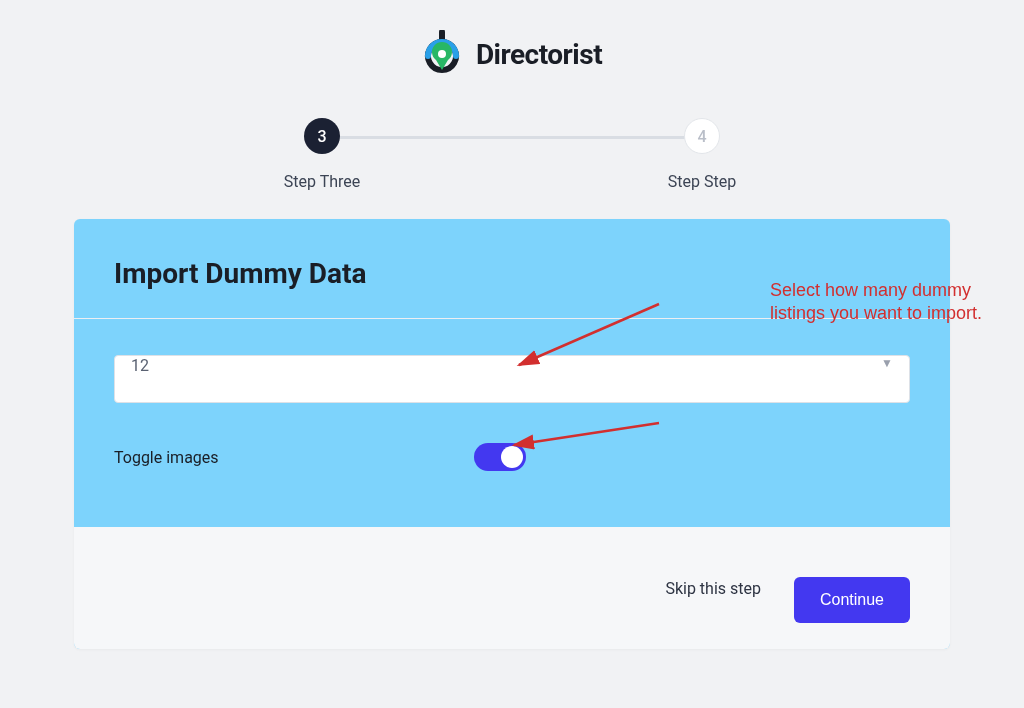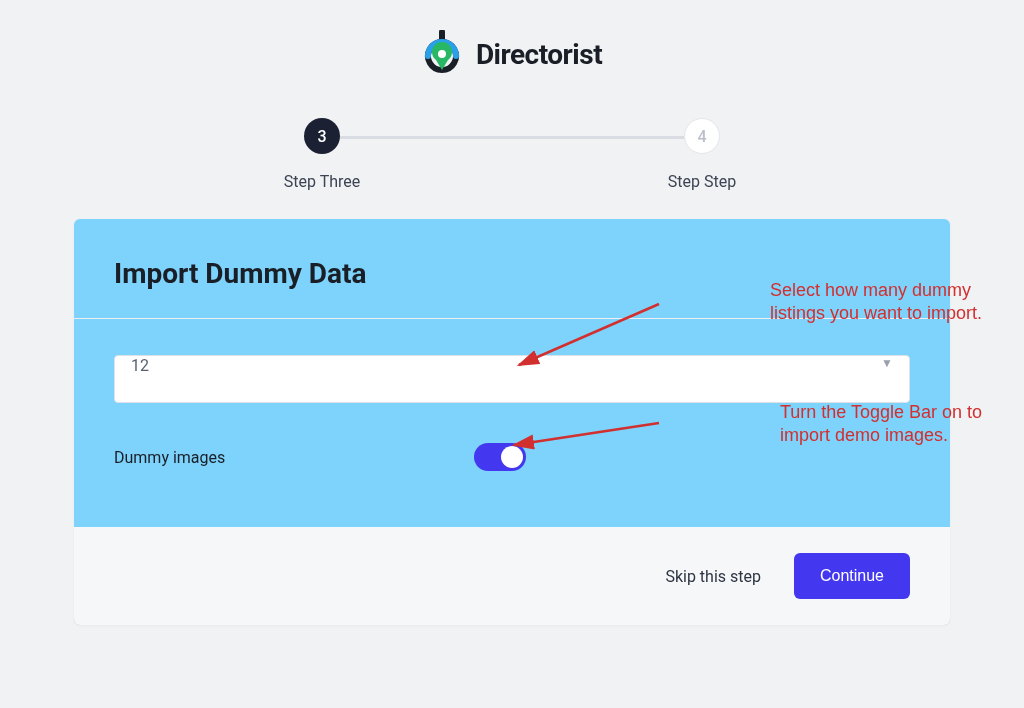--- a/index.html
+++ b/index.html
@@ -173,20 +173,21 @@
     cursor: pointer;
   }
   .continue-btn {
     background: #4338f0;
     color: #fff;
     border: none;
     border-radius: 6px;
     padding: 14px 26px;
     font-size: 16px;
     cursor: pointer;
+    margin-top: 24px;
   }
 
   
   .annotation {
     position: absolute;
     color: #d22f2f;
     font-size: 18px;
     line-height: 1.3;
     font-family: "Segoe UI", Arial, sans-serif;
     z-index: 5;
@@ -242,32 +243,31 @@
       <line x1="155" y1="5" x2="15" y2="66" stroke="#d22f2f" stroke-width="2.5" marker-end="url(#ah1)"></line>
     </svg>
 
     <div class="form-row">
       <div class="select">
         <span>12</span>
         <span class="select-caret">▼</span>
       </div>
     </div>
 
-    <div class="annotation" style="top:82px; right:-50px; width:220px;">Turn the Toggle Bar on to import demo images.</div>
     <svg class="arrow-svg" style="top:96px; left:430px;" width="170" height="40" viewBox="0 0 170 40">
       <defs>
           <marker id="ah2" markerWidth="10" markerHeight="10" refX="8" refY="3" orient="auto">
         <path d="M0,0 L9,3 L0,6 z" fill="#d22f2f"></path>
           </marker>
         </defs>
       <line x1="155" y1="8" x2="10" y2="30" stroke="#d22f2f" stroke-width="2.5" marker-end="url(#ah2)"></line>
     </svg>
 
     <div class="form-row">
-      <div class="form-label">Dummy images</div>
+      <div class="form-label">Toggle images</div>
       <div class="toggle">
         <div class="toggle-knob"></div>
       </div>
     </div>
   </div>
 
   <div class="card-foot">
     <span class="skip-link">Skip this step</span>
     <button class="continue-btn">Continue</button>
   </div>

